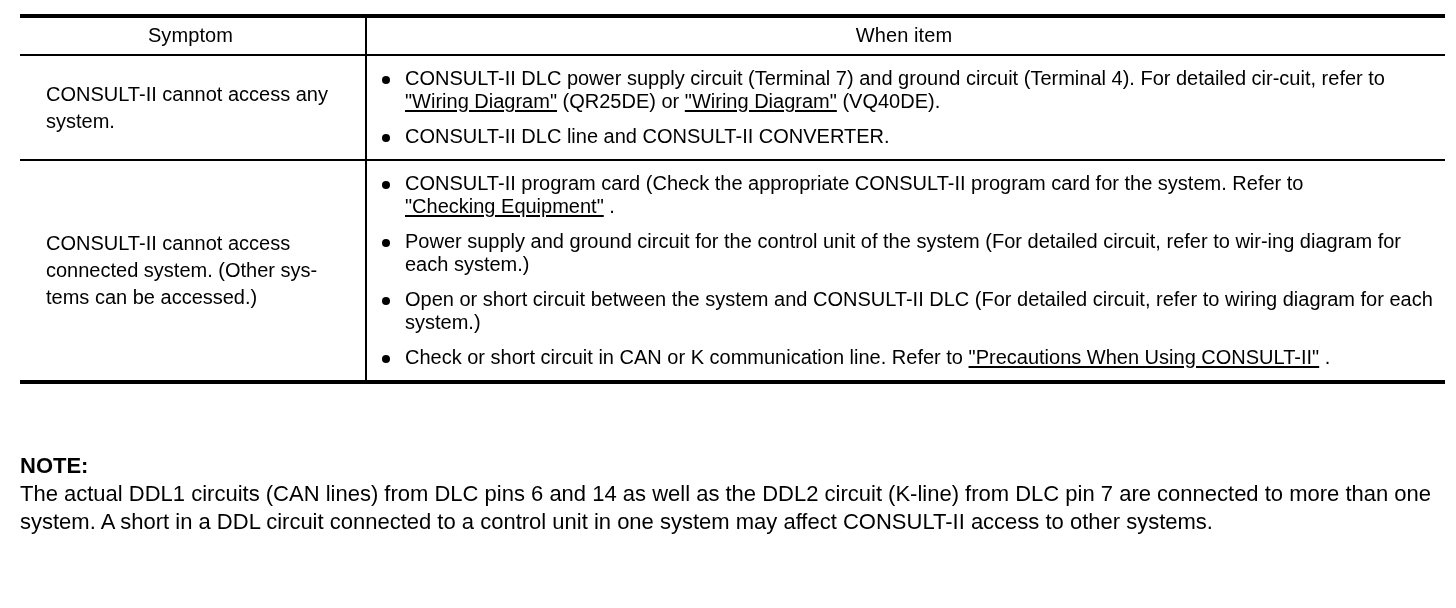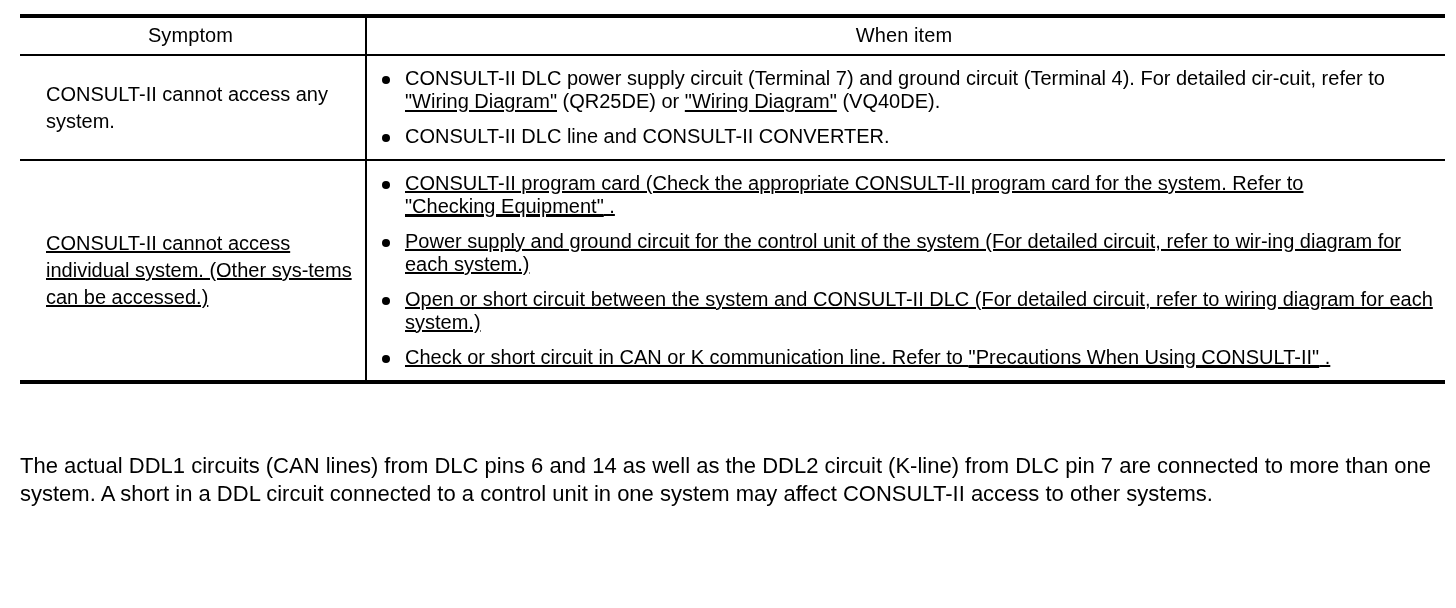--- a/index.html
+++ b/index.html
@@ -48,21 +48,20 @@
   }
   table.diag thead th.th-symptom { border-right: 2px solid #000; }
 
   table.diag tbody td {
     border-bottom: 2px solid #000;
     vertical-align: middle;
     font-size: 20px;
   }
   table.diag tbody tr:last-child td {
     border-bottom: 4px solid #000;
-    text-decoration: underline;
   }
   td.symptom-cell {
     border-right: 2px solid #000;
     padding: 10px 12px 10px 26px;
     line-height: 27px;
   }
   td.check-cell {
     padding: 11px 8px 11px 14px;
   }
 
@@ -131,31 +130,32 @@
           <tr>
             <td class="symptom-cell">CONSULT-II cannot access any system.</td>
             <td class="check-cell">
               <ul class="items">
                 <li><span class="bul"></span><span>CONSULT-II DLC power supply circuit (Terminal 7) and ground circuit (Terminal 4). For detailed cir-cuit, refer to </span><span class="lnk">"Wiring Diagram"</span><span>  (QR25DE) or </span><span class="lnk">"Wiring Diagram"</span><span>  (VQ40DE).</span></li>
                 <li><span class="bul"></span><span>CONSULT-II DLC line and CONSULT-II CONVERTER.</span></li>
               </ul>
             </td>
           </tr>
           <tr>
-            <td class="symptom-cell">CONSULT-II cannot access individual system. (Other sys-tems can be accessed.)</td>
+            <td class="symptom-cell">CONSULT-II cannot access connected system. (Other sys-tems can be accessed.)</td>
             <td class="check-cell">
               <ul class="items">
                 <li><span class="bul"></span><span>CONSULT-II program card (Check the appropriate CONSULT-II program card for the system. Refer to </span><span class="lnk"> "Checking Equipment"</span><span> .</span></li>
                 <li><span class="bul"></span><span>Power supply and ground circuit for the control unit of the system (For detailed circuit, refer to wir-ing diagram for each system.)</span></li>
                 <li><span class="bul"></span><span>Open or short circuit between the system and CONSULT-II DLC (For detailed circuit, refer to wiring diagram for each system.)</span></li>
                 <li><span class="bul"></span><span>Check or short circuit in CAN or K communication line. Refer to </span><span class="lnk">"Precautions When Using CONSULT-II"</span><span> .</span></li>
               </ul>
             </td>
           </tr>
         </tbody>
     </table>
   </div>
 
   <div class="note">
+    <span class="note-title">NOTE:</span>
     <span class="note-body">The actual DDL1 circuits (CAN lines) from DLC pins 6 and 14 as well as the DDL2 circuit (K-line) from DLC pin 7 are connected to more than one system. A short in a DDL circuit connected to a control unit in one system may affect CONSULT-II access to other systems.</span>
   </div>
 
 </div>
 
 </body></html>

